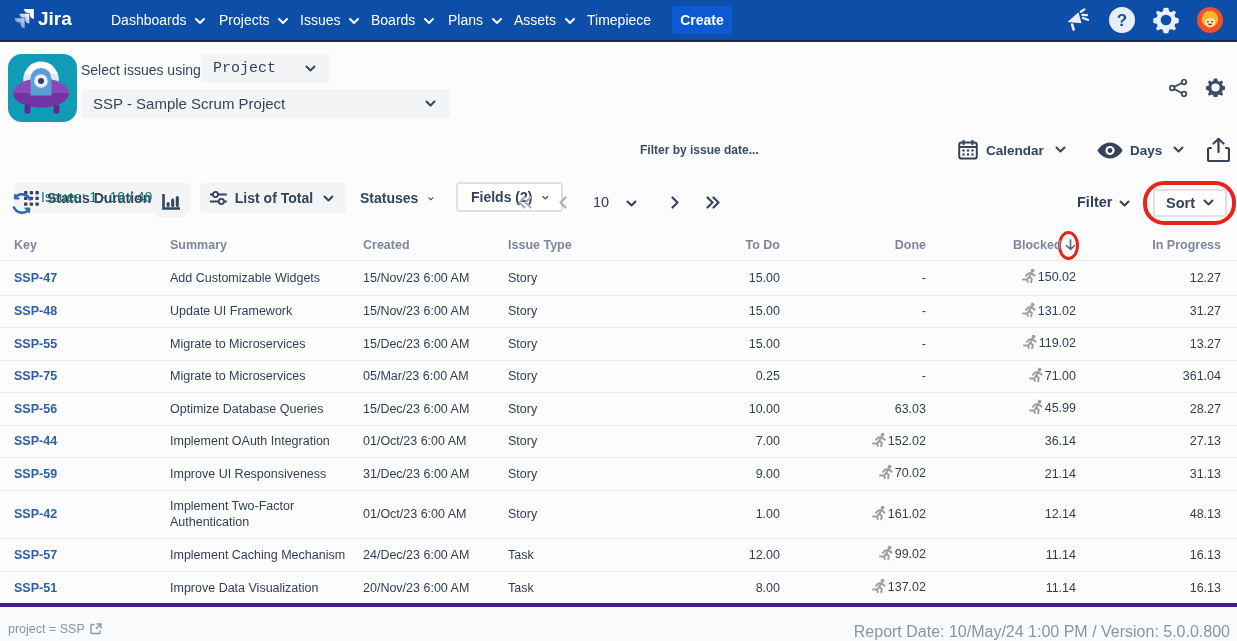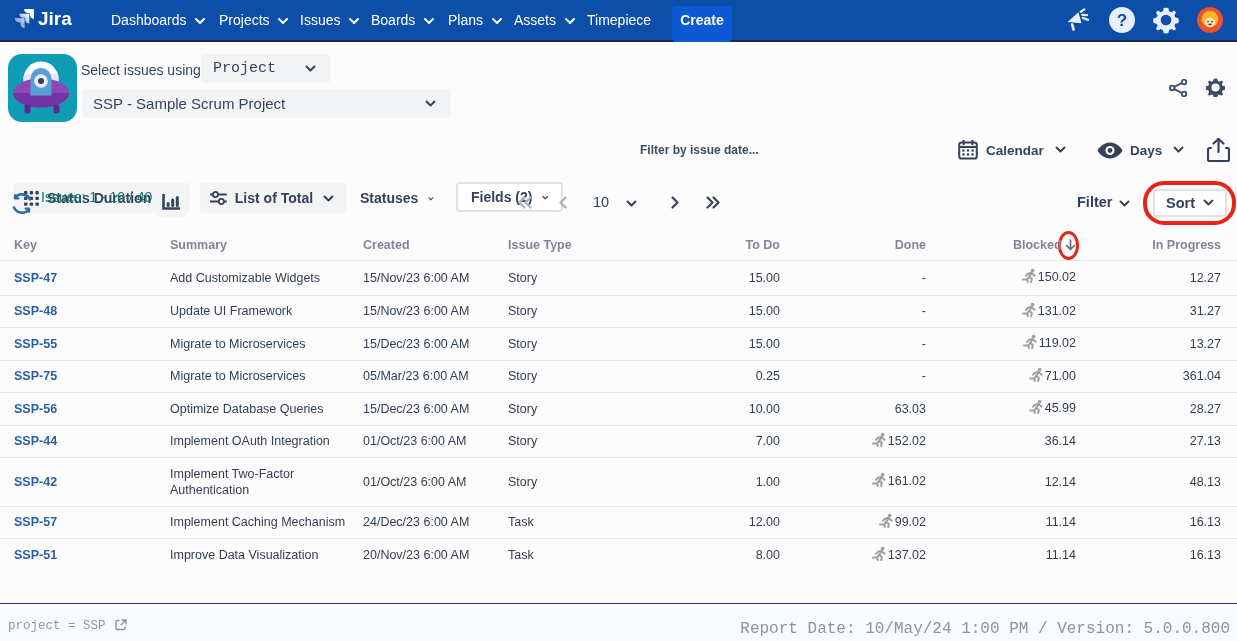--- a/index.html
+++ b/index.html
@@ -6,21 +6,21 @@
 html,body { width:1237px; height:641px; overflow:hidden; }
 body { font-family:"Liberation Sans", sans-serif; background:#fcfcfd; position:relative; }
 .abs { position:absolute; }
 
 
 #nav { position:absolute; left:0; top:0; width:1237px; height:42px; background:#0d4ea8; border-bottom:2px solid #232a3b; }
 #nav .item { position:absolute; top:0; height:40px; line-height:40px; color:#fff; font-size:14px; }
 #nav .chev { display:inline-block; margin-left:5px; }
 #logo { position:absolute; left:13px; top:8px; display:flex; align-items:center; }
 #logo .word { color:#fff; font-size:19px; font-weight:700; margin-left:4px; letter-spacing:0; }
-#createbtn { position:absolute; left:672px; top:6px; width:60px; height:36px; background:#0b5ad4; border-radius:4px; color:#fff; font-size:14px; font-weight:700; text-align:center; line-height:28px; }
+#createbtn { position:absolute; left:672px; top:6px; width:60px; height:28px; background:#0b5ad4; border-radius:4px; color:#fff; font-size:14px; font-weight:700; text-align:center; line-height:28px; }
 #searchbox { position:absolute; left:876px; top:6px; width:170px; height:28px; background:#0c3e85; border:1px solid #0a3570; border-radius:4px; display:flex; align-items:center; }
 #searchbox .ph { color:#97aed2; font-size:14px; margin-left:8px; }
 
 
 #appicon { position:absolute; left:8px; top:54px; }
 .hdrlabel { position:absolute; left:81px; top:62px; font-size:14px; color:#36445c; }
 .dd { position:absolute; background:#f3f4f6; border-radius:3px; color:#36445c; font-size:15px; display:flex; align-items:center; }
 #dd1 { left:201px; top:54px; width:129px; height:29px;font-family:Liberation Mono, monospace; }
 #dd1 .t { margin-left:12px; }
 #dd1 svg { position:absolute; right:14px; top:11px; }
@@ -54,21 +54,21 @@
 th { color:#7d8799; font-size:12.5px; font-weight:700; text-align:left; height:30px; padding:0; vertical-align:middle; }
 td { color:#323f52; font-size:12.5px; border-top:1px solid #e7e9ed; height:32.5px; padding:0; vertical-align:middle; }
 tr.h2 td { height:48.5px; }
 tr.r1 td { height:35px; }
 tr.r10 td { height:32.5px; }
 .num { text-align:right; }
 td.key { color:#2b5fa8; font-weight:700; }
 .runner { display:inline-block; vertical-align:-3px; margin-right:2px; }
 
 
-#footer { position:absolute; left:0; top:603px; width:1237px; height:38px; background:#fafbfc; border-top:1px solid #4c1d95;font-family:Liberation Mono, monospace; }
+#footer { position:absolute; left:0; top:603px; width:1237px; height:38px; background:#fafbfc; border-top:4px solid #4c1d95; }
 #footer .l { position:absolute; left:8px; top:15px; color:#8b94a2; font-size:12.5px; }
 #footer .r { position:absolute; right:7px; top:16px; color:#8b94a2; font-size:16px; }
 </style>
 </head>
 <body>
 <svg width="0" height="0" style="position:absolute">
   <defs>
     <g id="runr" stroke="#9f9f9f" stroke-width="2" fill="none" stroke-linecap="round" stroke-linejoin="round">
       <circle cx="10.6" cy="2.6" r="1.9" fill="#9f9f9f" stroke="none"></circle>
       <path d="M9.3 5.2 L7.2 9.0"></path>
@@ -394,20 +394,33 @@
         <td>01/Oct/23 6:00 AM</td>
         <td>Story</td>
     <td class="num">7.00</td>
     <td class="num"><span class="runner"><svg width="14" height="16" viewBox="0 0 14 16">
               <use href="#runr"></use>
             </svg></span>152.02</td>
     <td class="num">36.14</td>
     <td class="num">27.13</td>
         <td></td>
   </tr>
+  <tr>
+    <td class="key" style="padding-left:14px;">SSP-59</td>
+        <td>Improve UI Responsiveness</td>
+        <td>31/Dec/23 6:00 AM</td>
+        <td>Story</td>
+    <td class="num">9.00</td>
+    <td class="num"><span class="runner"><svg width="14" height="16" viewBox="0 0 14 16">
+              <use href="#runr"></use>
+            </svg></span>70.02</td>
+    <td class="num">21.14</td>
+    <td class="num">31.13</td>
+        <td></td>
+  </tr>
   <tr class="h2">
     <td class="key" style="padding-left:14px;">SSP-42</td>
         <td style="padding-right:30px; line-height:16px;">Implement Two-Factor Authentication</td>
         <td>01/Oct/23 6:00 AM</td>
         <td>Story</td>
     <td class="num">1.00</td>
     <td class="num"><span class="runner"><svg width="14" height="16" viewBox="0 0 14 16">
               <use href="#runr"></use>
             </svg></span>161.02</td>
     <td class="num">12.14</td>

